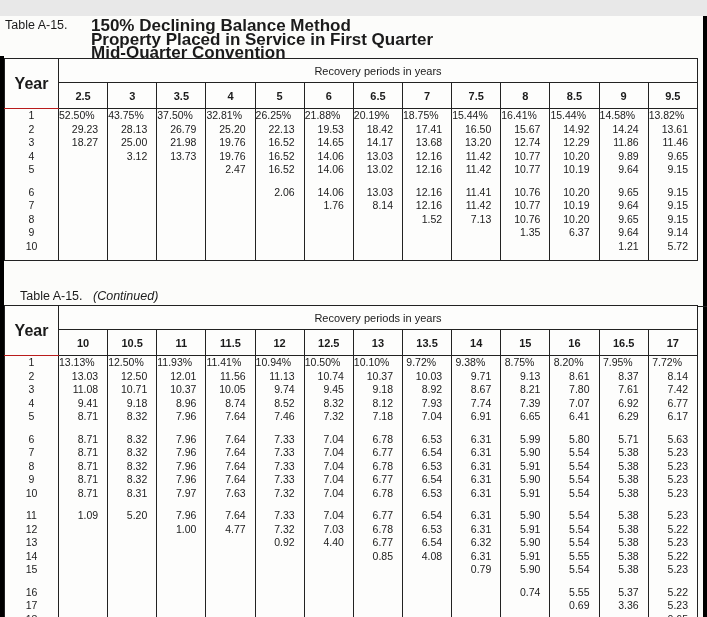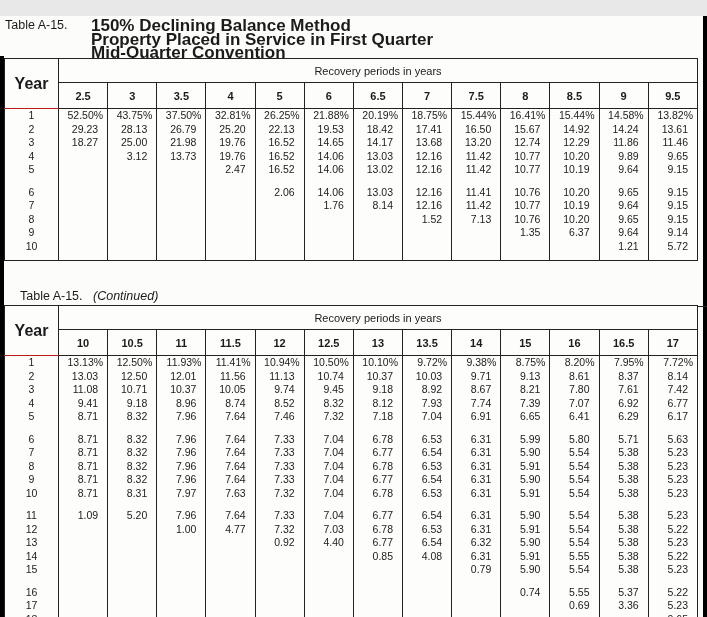--- a/index.html
+++ b/index.html
@@ -31,21 +31,21 @@
     border-collapse:collapse; table-layout:fixed; width:694px;
     border:1.5px solid #222; background:#fdfdfc;
   }
   col.yearw { width:54px; }
   th, td { border-left:1px solid #222; border-right:1px solid #222; padding:0; }
   th.yearhead { font-size:16px; font-weight:bold; border-bottom:1px solid #b91c1c; }
   th.group { font-size:11px; font-weight:normal; height:23px; border-bottom:1px solid #222; }
   tr.periods th { font-size:11px; font-weight:bold; height:25px; border-bottom:1px solid #222; text-align:center; }
   td { height:13.5px; font-size:10.5px; line-height:13px; vertical-align:middle; white-space:nowrap; }
   td.num { text-align:right; padding-right:9px; }
-  td.num.pct { padding-right:4px; }
+  td.num.pct { padding-right:15px; }
   td.yearcol { text-align:center; }
   tr.spacer td { height:9px; }
   #tbl1 tbody tr:last-child td { height:20px; vertical-align:top; }
 </style>
 </head>
 <body>
 
 <div class="page">
   <div class="edge edge-left"></div>
   <div class="edge edge-right"></div>

